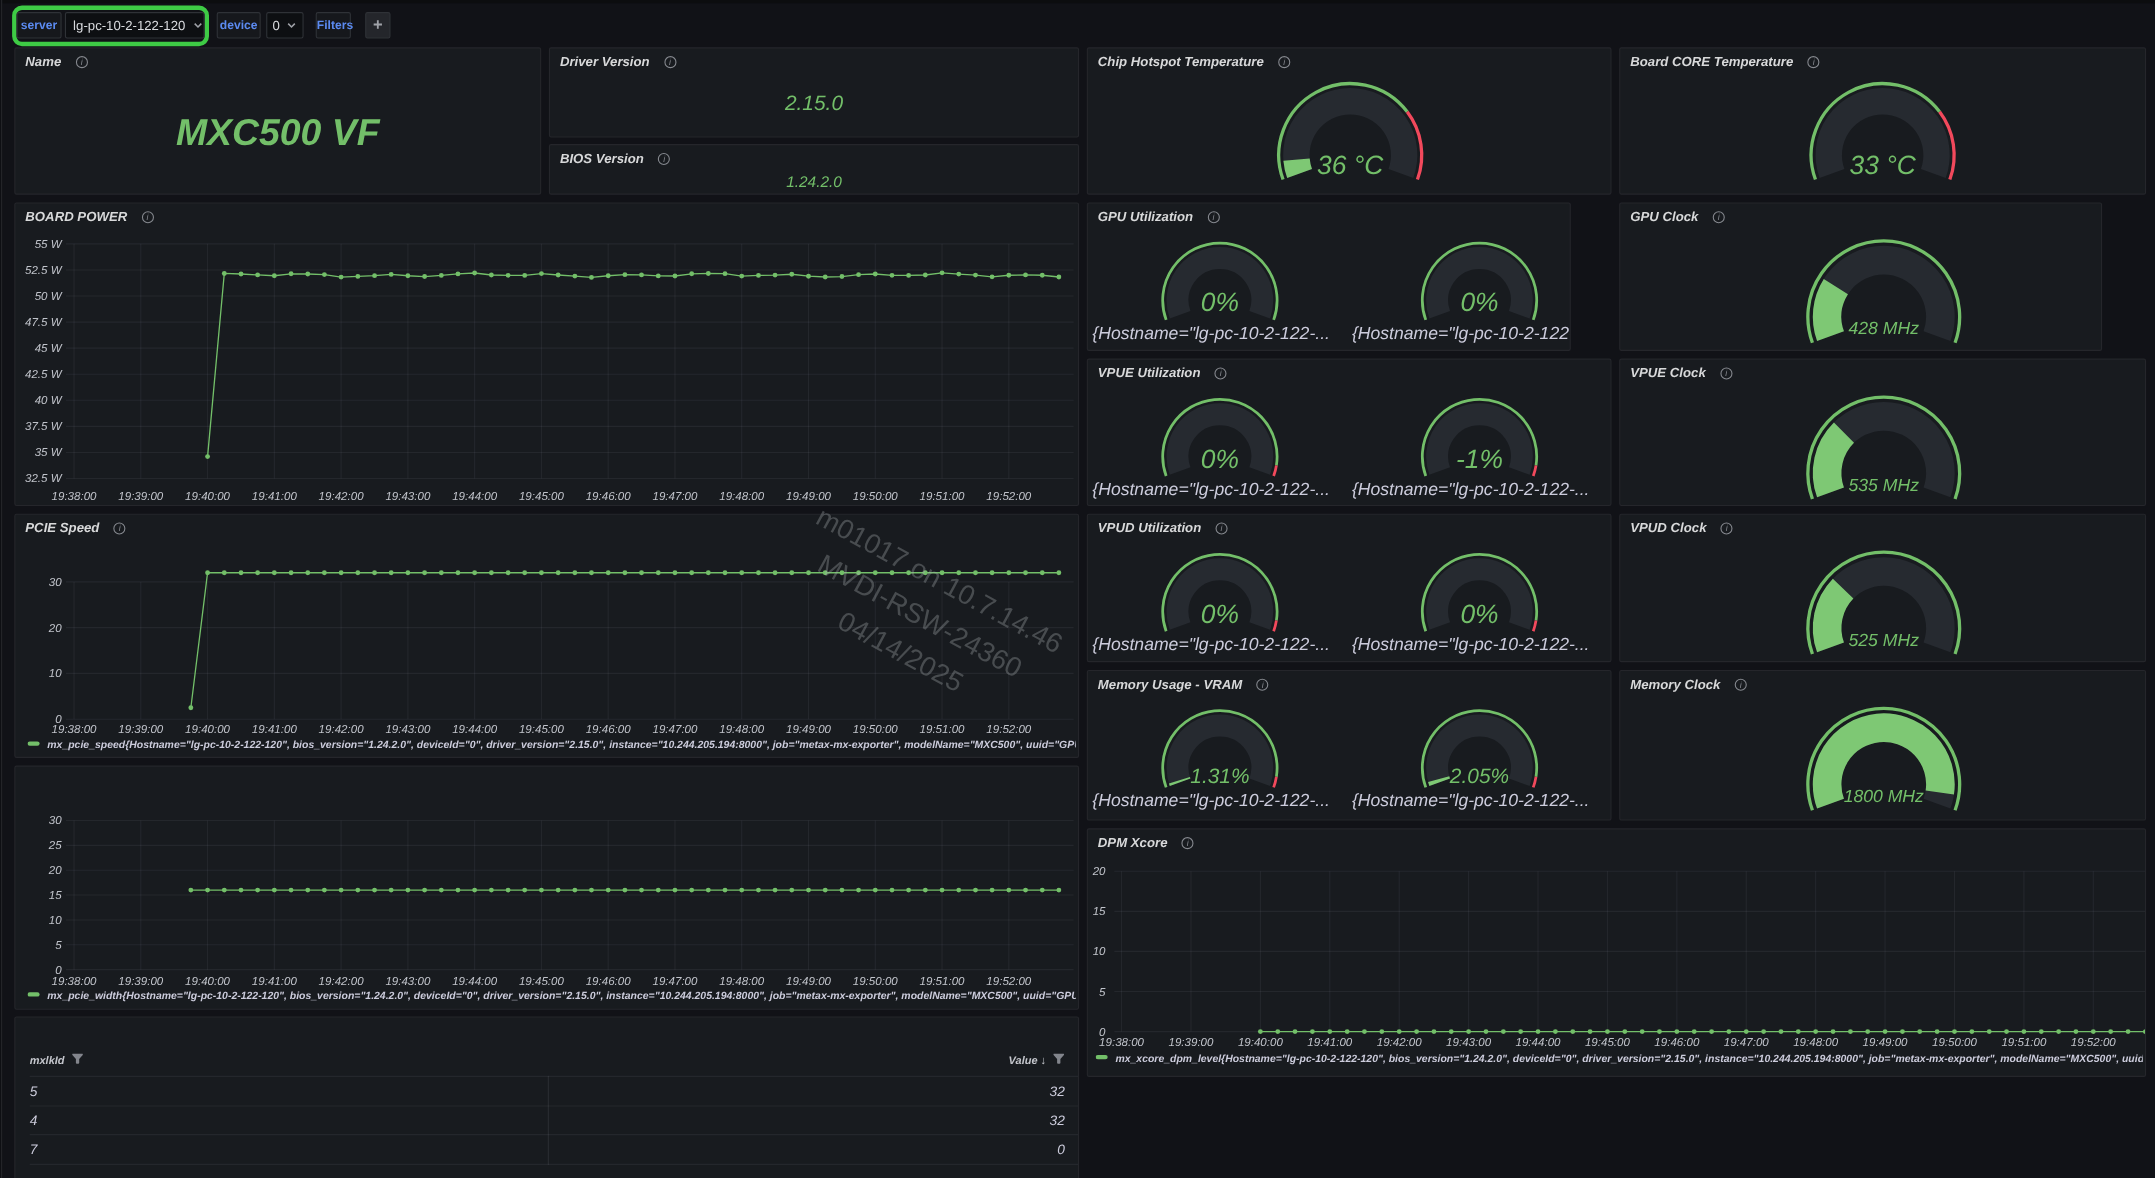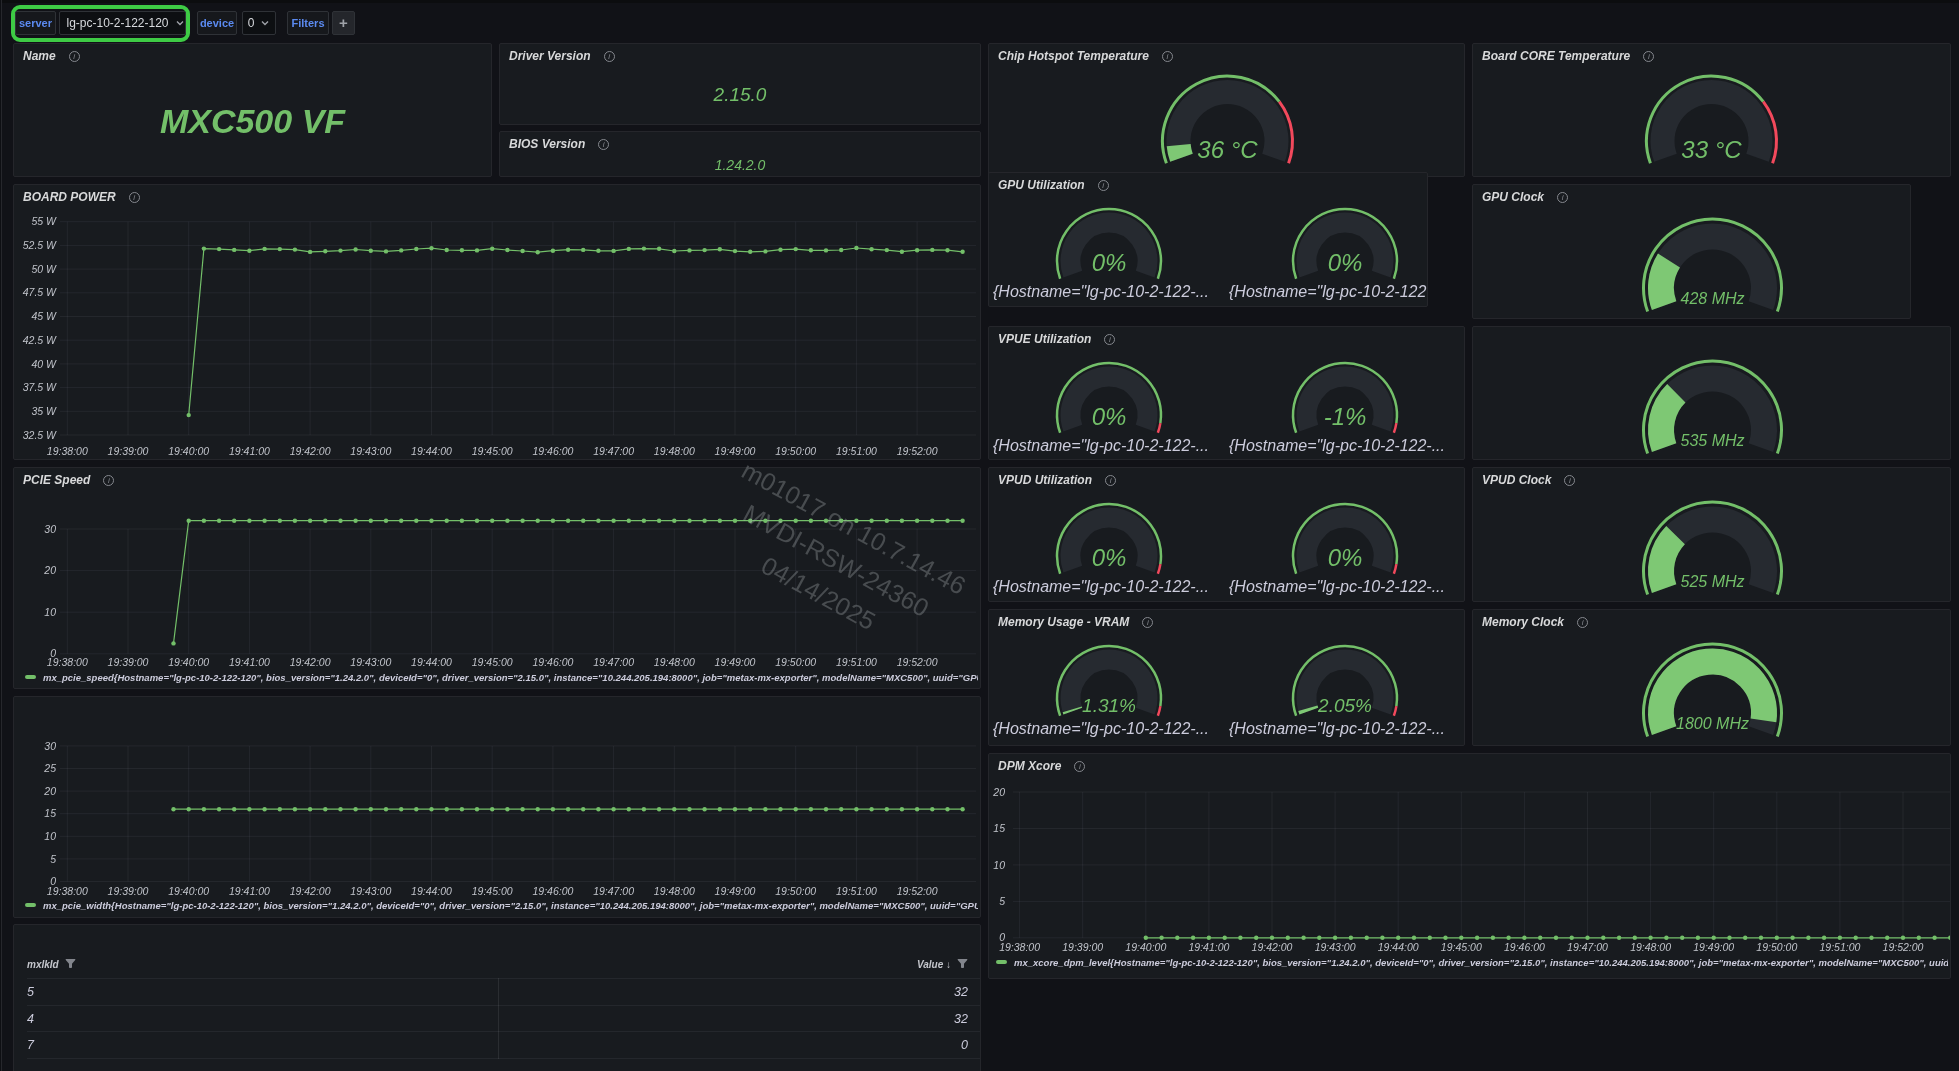--- a/index.html
+++ b/index.html
@@ -25,21 +25,21 @@
 
 <div style="position:absolute;left:11px;top:5px;width:179px;height:37px;border:4px solid #3ecb45;border-radius:9px"></div>
 <div class="ctrl lbl" style="left:15px;width:41px">server</div>
 <div class="ctrl val" style="left:59px;width:127px;text-align:center;padding-left:6px;box-sizing:border-box">lg-pc-10-2-122-120<svg width="10" height="10" viewBox="0 0 10 10" style="margin-left:6px;vertical-align:-1px">
       <path d="M2 3.5 L5 6.5 L8 3.5" fill="none" stroke="#9fa2a8" stroke-width="1.4"></path>
     </svg></div>
 <div class="ctrl lbl" style="left:197px;width:40px">device</div>
 <div class="ctrl val" style="left:242px;width:34px">0<svg width="10" height="10" viewBox="0 0 10 10" style="margin-left:6px;vertical-align:-1px">
       <path d="M2 3.5 L5 6.5 L8 3.5" fill="none" stroke="#9fa2a8" stroke-width="1.4"></path>
     </svg></div>
-<div class="ctrl lbl" style="left:287px;width:42px">Filters</div>
+<div class="ctrl lbl" style="left:287px;width:32px">Filters</div>
 <div class="ctrl" style="left:332px;width:23px;background:#24262b;color:#9fa2a8;font-size:15px;font-weight:bold">+</div>
 
 <div class="panel" style="left:13px;top:43px;width:479px;height:134px">
     <div class="ptitle">Name<span class="info">i</span></div>
     <div style="position:absolute;left:0;top:77px;width:100%;text-align:center;font-size:34px;font-weight:bold;color:#73bf69;line-height:0">MXC500&nbsp;VF</div>
   </div>
 <div class="panel" style="left:499px;top:43px;width:482px;height:82px">
     <div class="ptitle">Driver Version<span class="info">i</span></div>
     <div style="position:absolute;left:0;top:51px;width:100%;text-align:center;font-size:19px;color:#73bf69;line-height:0">2.15.0</div>
   </div>
@@ -167,21 +167,21 @@
       <circle cx="842.4" cy="63.0" r="2.2" fill="#73bf69"></circle>
       <circle cx="857.6" cy="64.2" r="2.2" fill="#73bf69"></circle>
       <circle cx="872.8" cy="65.1" r="2.2" fill="#73bf69"></circle>
       <circle cx="887.9" cy="66.7" r="2.2" fill="#73bf69"></circle>
       <circle cx="903.1" cy="65.2" r="2.2" fill="#73bf69"></circle>
       <circle cx="918.3" cy="64.9" r="2.2" fill="#73bf69"></circle>
       <circle cx="933.5" cy="65.2" r="2.2" fill="#73bf69"></circle>
       <circle cx="948.6" cy="66.8" r="2.2" fill="#73bf69"></circle>
     </svg>
   </div>
-<div class="panel" style="left:988px;top:172px;width:440px;height:135px">
+<div class="panel" style="left:988px;top:184px;width:440px;height:135px">
     <div class="ptitle">GPU Utilization<span class="info">i</span></div>
     <svg width="477" height="135" style="position:absolute;left:0;top:0">
       <path d="M 83.82 101.17 A 38.50 38.50 0 1 1 156.18 101.17" fill="none" stroke="#262a30" stroke-width="20.00"></path>
       <path d="M 71.14 105.79 A 52.00 52.00 0 1 1 168.86 105.79" fill="none" stroke="#73bf69" stroke-width="2.50"></path>
       <text x="120.0" y="98.0" font-size="24" fill="#73bf69" text-anchor="middle" font-family="Liberation Sans, sans-serif">0%</text>
       <path d="M 319.82 101.17 A 38.50 38.50 0 1 1 392.18 101.17" fill="none" stroke="#262a30" stroke-width="20.00"></path>
       <path d="M 307.14 105.79 A 52.00 52.00 0 1 1 404.86 105.79" fill="none" stroke="#73bf69" stroke-width="2.50"></path>
       <text x="356.0" y="98.0" font-size="24" fill="#73bf69" text-anchor="middle" font-family="Liberation Sans, sans-serif">0%</text>
     </svg>
     <div style="position:absolute;top:110px;left:4px;width:234px;overflow:hidden;white-space:nowrap;font-size:16px;color:#ccccdc">{Hostname="lg-pc-10-2-122-...</div>
@@ -237,20 +237,21 @@
 <div class="panel" style="left:1472px;top:184px;width:439px;height:135px">
     <div class="ptitle">GPU Clock<span class="info">i</span></div>
     <svg width="479" height="135" style="position:absolute;left:0;top:0">
       <path d="M 191.11 120.61 A 51.50 51.50 0 1 1 287.89 120.61" fill="none" stroke="#262a30" stroke-width="26.00"></path>
       <path d="M 191.11 120.61 A 51.50 51.50 0 0 1 195.97 75.47" fill="none" stroke="#7ec874" stroke-width="26.00"></path>
       <path d="M 174.66 126.60 A 69.00 69.00 0 1 1 304.34 126.60" fill="none" stroke="#73bf69" stroke-width="3.00"></path>
       <text x="239.5" y="119.0" font-size="16" fill="#73bf69" text-anchor="middle" font-family="Liberation Sans, sans-serif">428 MHz</text>
     </svg>
   </div>
 <div class="panel" style="left:1472px;top:326px;width:479px;height:134px">
+    <div class="ptitle">VPUE Clock<span class="info">i</span></div>
     <svg width="479" height="134" style="position:absolute;left:0;top:0">
       <path d="M 191.11 120.61 A 51.50 51.50 0 1 1 287.89 120.61" fill="none" stroke="#262a30" stroke-width="26.00"></path>
       <path d="M 191.11 120.61 A 51.50 51.50 0 0 1 203.33 66.34" fill="none" stroke="#7ec874" stroke-width="26.00"></path>
       <path d="M 174.66 126.60 A 69.00 69.00 0 1 1 304.34 126.60" fill="none" stroke="#73bf69" stroke-width="3.00"></path>
       <text x="239.5" y="119.0" font-size="16" fill="#73bf69" text-anchor="middle" font-family="Liberation Sans, sans-serif">535 MHz</text>
     </svg>
   </div>
 <div class="panel" style="left:1472px;top:467px;width:479px;height:135px">
     <div class="ptitle">VPUD Clock<span class="info">i</span></div>
     <svg width="479" height="135" style="position:absolute;left:0;top:0">

